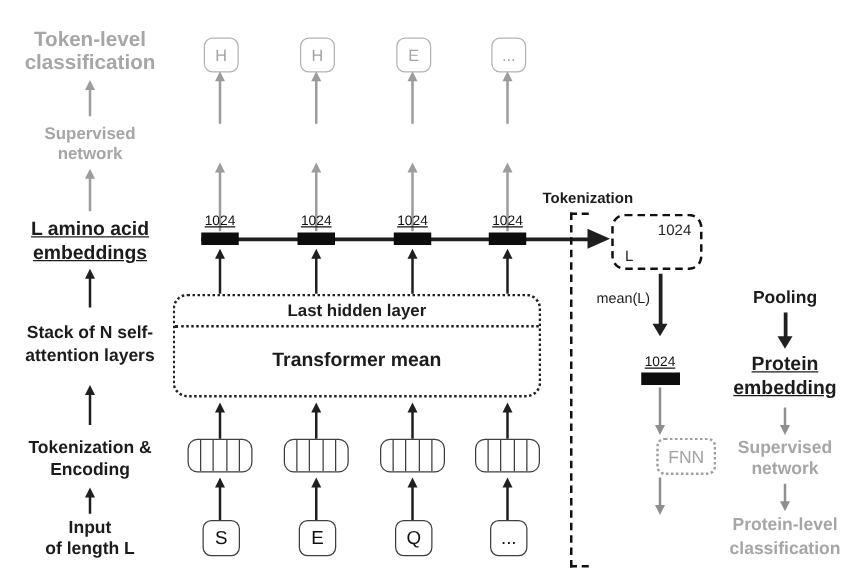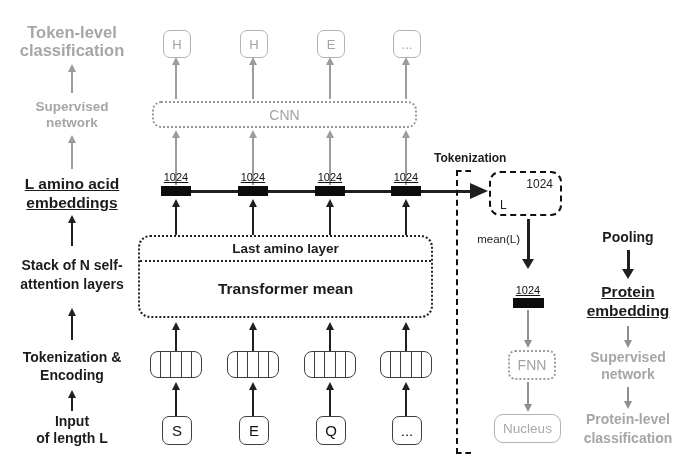--- a/index.html
+++ b/index.html
@@ -68,21 +68,20 @@
   <div class="abs ctr tokbox" style="left:163px;top:30px;">H</div>
   <div class="abs ctr tokbox" style="left:240px;top:30px;">H</div>
   <div class="abs ctr tokbox" style="left:317px;top:30px;">E</div>
   <div class="abs ctr tokbox" style="left:393px;top:30px;">...</div>
 
   <div class="av up lgarrow" style="left:176px;top:57px;height:42px;"></div>
   <div class="av up lgarrow" style="left:253px;top:57px;height:42px;"></div>
   <div class="av up lgarrow" style="left:330px;top:57px;height:42px;"></div>
   <div class="av up lgarrow" style="left:406px;top:57px;height:42px;"></div>
 
-  <div class="abs ctr" style="left:152px;top:101px;width:265px;height:27px;border:2px dotted #999;border-radius:9px;color:#a3a3a3;font-size:14px;box-sizing:border-box;">CNN</div>
 
   <div class="av up lgarrow" style="left:176px;top:130px;height:55px;"></div>
   <div class="av up lgarrow" style="left:253px;top:130px;height:55px;"></div>
   <div class="av up lgarrow" style="left:330px;top:130px;height:55px;"></div>
   <div class="av up lgarrow" style="left:406px;top:130px;height:55px;"></div>
 
   <div class="abs" style="left:161px;top:190px;width:311px;height:2.5px;background:#1f1f1f;"></div>
   <div class="abs" style="left:470px;top:183px;width:0;height:0;border-top:8px solid transparent;border-bottom:8px solid transparent;border-left:18px solid #1f1f1f;"></div>
 
   <div class="abs dim" style="left:159px;top:171px;width:34px;">1024</div>
@@ -99,21 +98,21 @@
   <div class="av up" style="left:330px;top:199px;height:36px;"></div>
   <div class="av up" style="left:406px;top:199px;height:36px;"></div>
 
   <div class="abs bold blacktxt" style="left:434px;top:151px;font-size:12px;">Tokenization</div>
 
   <div class="abs" style="left:456px;top:170px;width:0;height:284px;border-left:2px dashed #111;"></div>
   <div class="abs" style="left:456px;top:170px;width:15px;height:0;border-top:2px dashed #111;"></div>
   <div class="abs" style="left:456px;top:452px;width:15px;height:0;border-top:2px dashed #111;"></div>
 
   <div class="abs" style="left:138px;top:235px;width:295px;height:83px;border:2px dotted #222;border-radius:12px;box-sizing:border-box;">
-    <div class="ctr bold blacktxt" style="height:23px;border-bottom:2px dotted #222;font-size:13.5px;">Last amino layer</div>
+    <div class="ctr bold blacktxt" style="height:23px;border-bottom:2px dotted #222;font-size:13.5px;">Last hidden layer</div>
     <div class="ctr bold blacktxt" style="height:54px;font-size:15.5px;">Transformer mean</div>
   </div>
 
   <div class="av up" style="left:176px;top:322px;height:29px;"></div>
   <div class="av up" style="left:253px;top:322px;height:29px;"></div>
   <div class="av up" style="left:330px;top:322px;height:29px;"></div>
   <div class="av up" style="left:406px;top:322px;height:29px;"></div>
 
   <div class="abs vec" style="left:150px;top:351px;">
     <div class="cell"></div>
@@ -160,25 +159,24 @@
   </div>
 
   <div class="abs blacktxt" style="left:474px;top:233px;width:46px;font-size:11.5px;text-align:right;">mean(L)</div>
   <div class="av down thick" style="left:528px;top:219px;height:50px;"></div>
 
   <div class="abs dim" style="left:511px;top:284px;width:34px;">1024</div>
   <div class="abs bar" style="left:513px;top:298px;width:31px;height:10px;"></div>
 
   <div class="av down garrow" style="left:528px;top:310px;height:38px;"></div>
 
-  <div class="abs ctr" style="left:508px;top:350px;width:48px;height:30px;border:2px dotted #9e9e9e;border-radius:7px;color:#a3a3a3;font-size:14px;box-sizing:border-box;">FNN</div>
+  <div class="abs ctr" style="left:525px;top:350px;width:48px;height:30px;border:2px dotted #9e9e9e;border-radius:7px;color:#a3a3a3;font-size:14px;box-sizing:border-box;">FNN</div>
 
   <div class="av down garrow" style="left:528px;top:382px;height:30px;"></div>
 
-  <div class="abs ctr" style="left:494px;top:414px;width:67px;height:29px;border:1.5px solid #b3b3b3;border-radius:9px;color:#a9a9a9;font-size:13.5px;box-sizing:border-box;">Nucleus</div>
 
   <div class="abs ctr bold blacktxt" style="left:568px;top:229px;width:120px;font-size:14px;">Pooling</div>
   <div class="av down thick" style="left:628px;top:250px;height:29px;"></div>
 
   <div class="abs ctr pre bold blacktxt ul" style="left:568px;top:282px;width:120px;font-size:15.5px;line-height:19px;">Protein
 embedding</div>
   <div class="av down garrow" style="left:628px;top:326px;height:22px;"></div>
 
   <div class="abs ctr pre bold graytxt" style="left:568px;top:349px;width:120px;font-size:14px;line-height:17px;">Supervised
 network</div>

